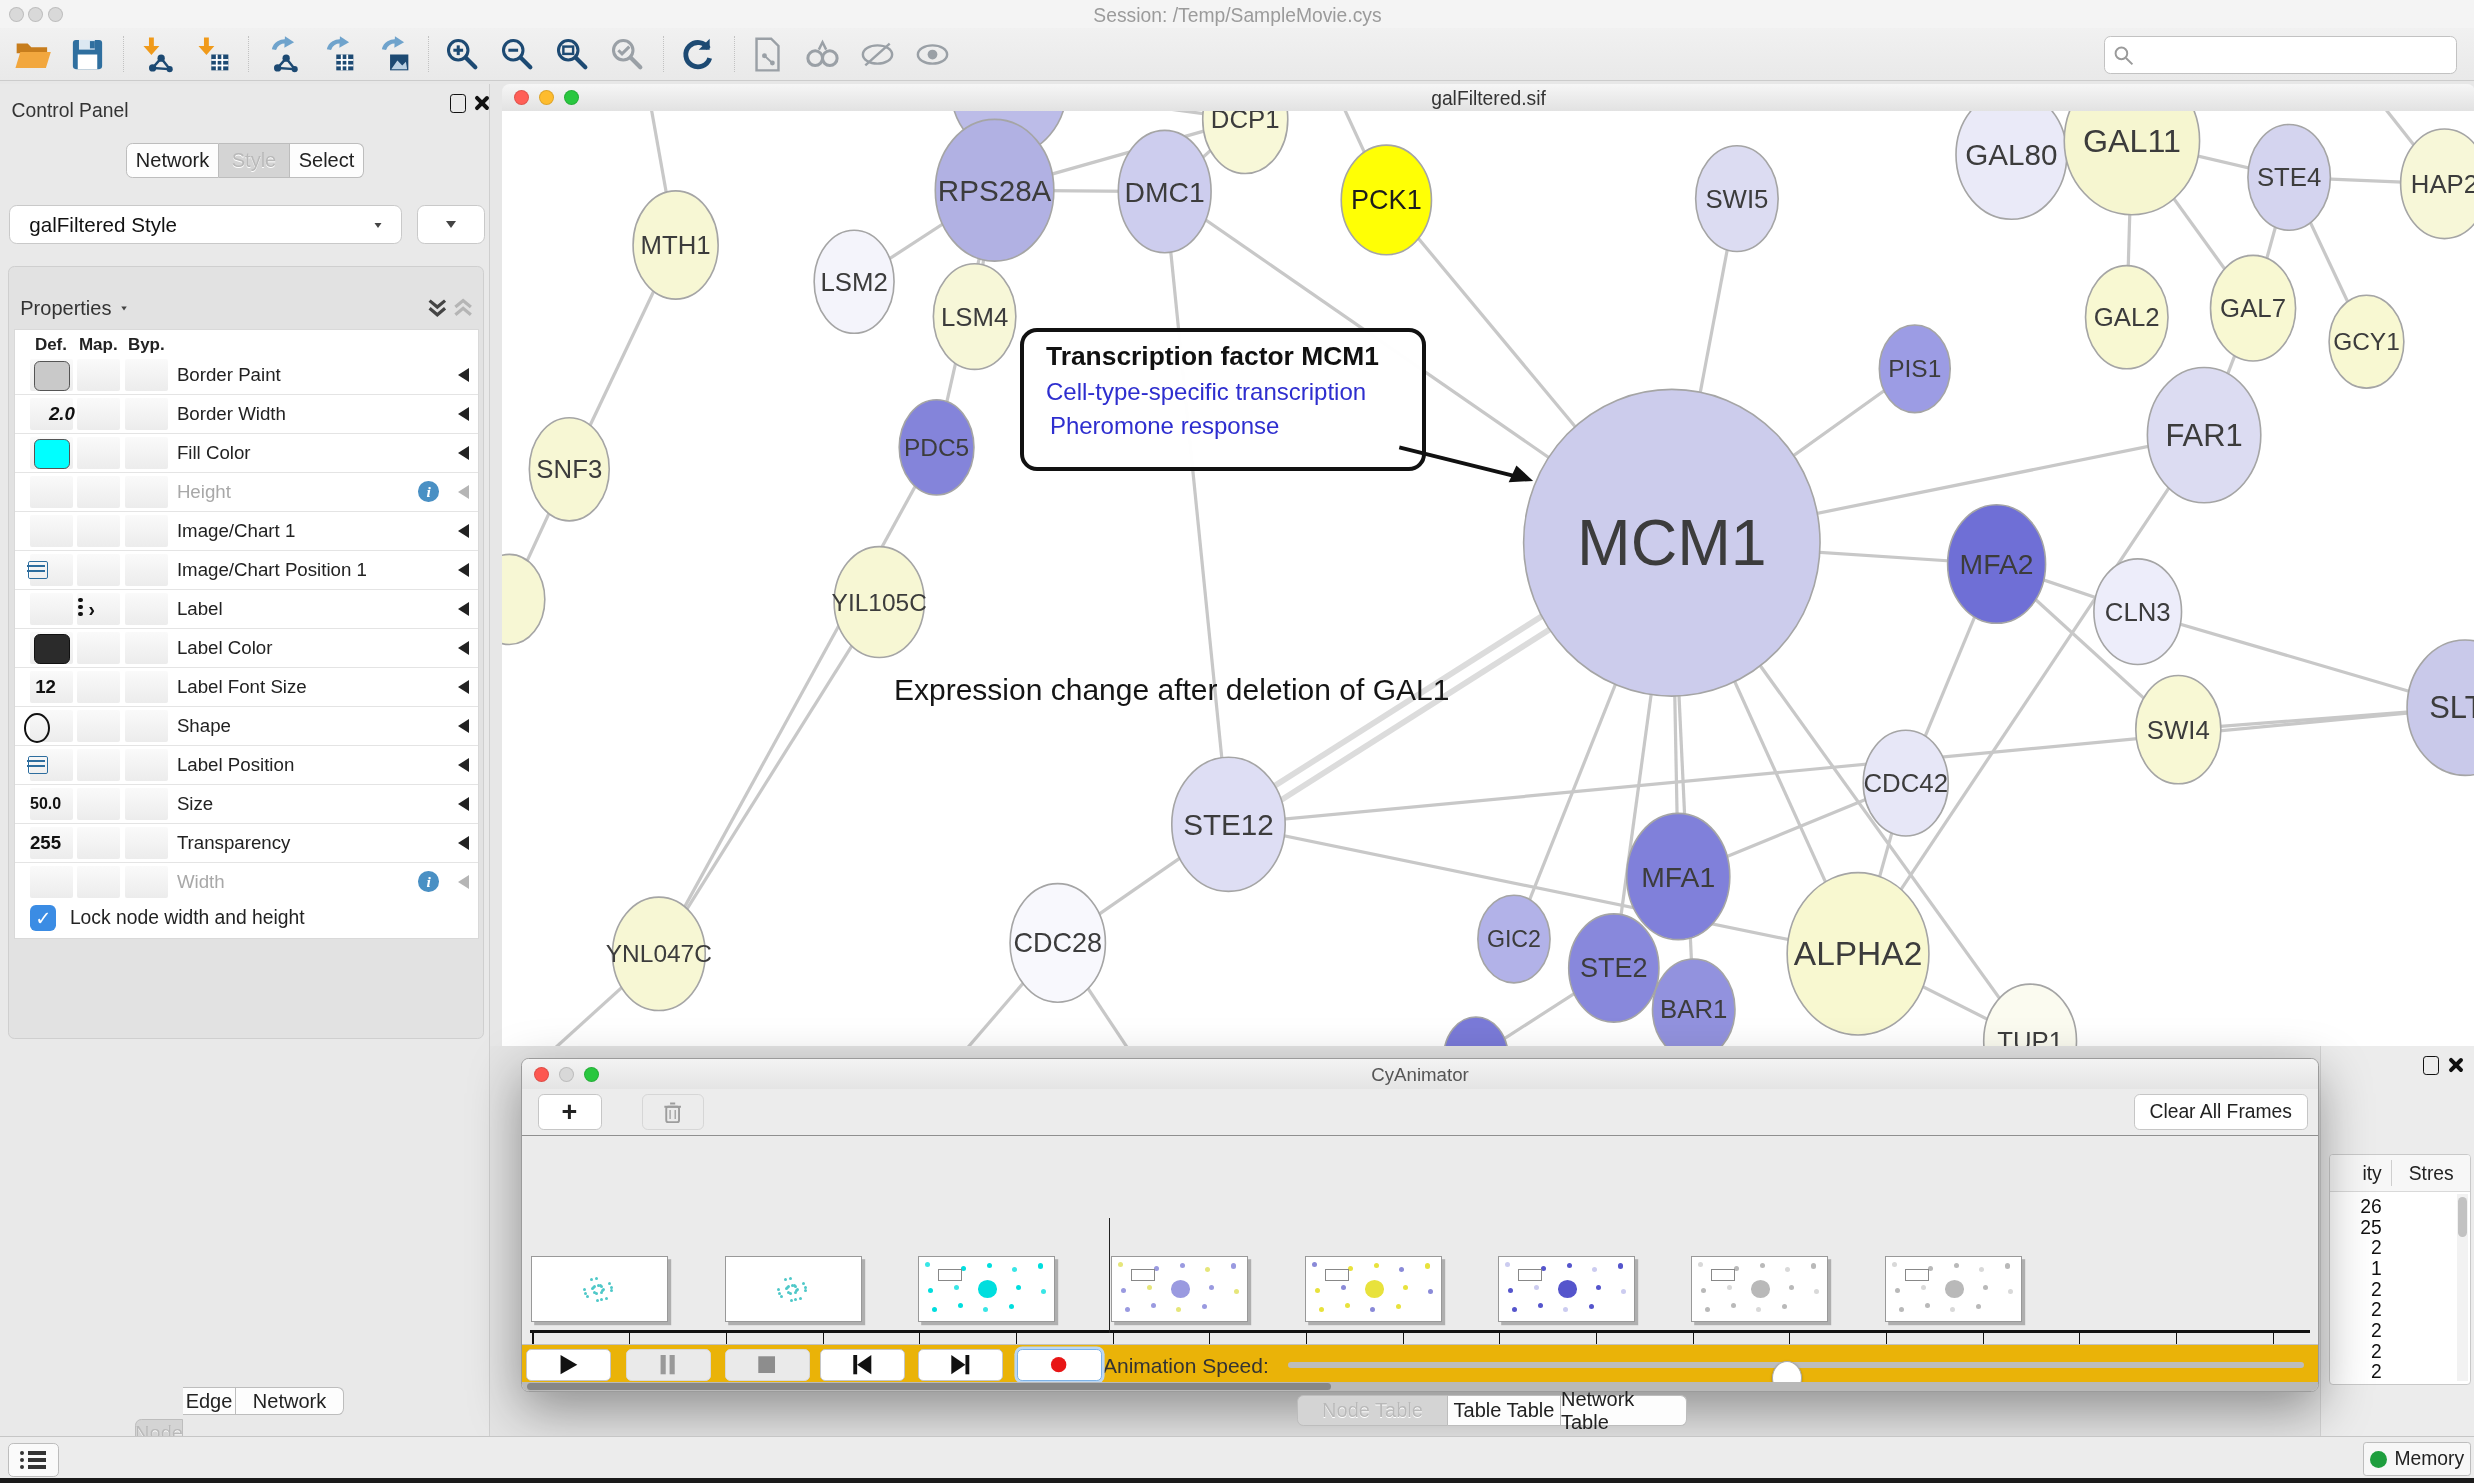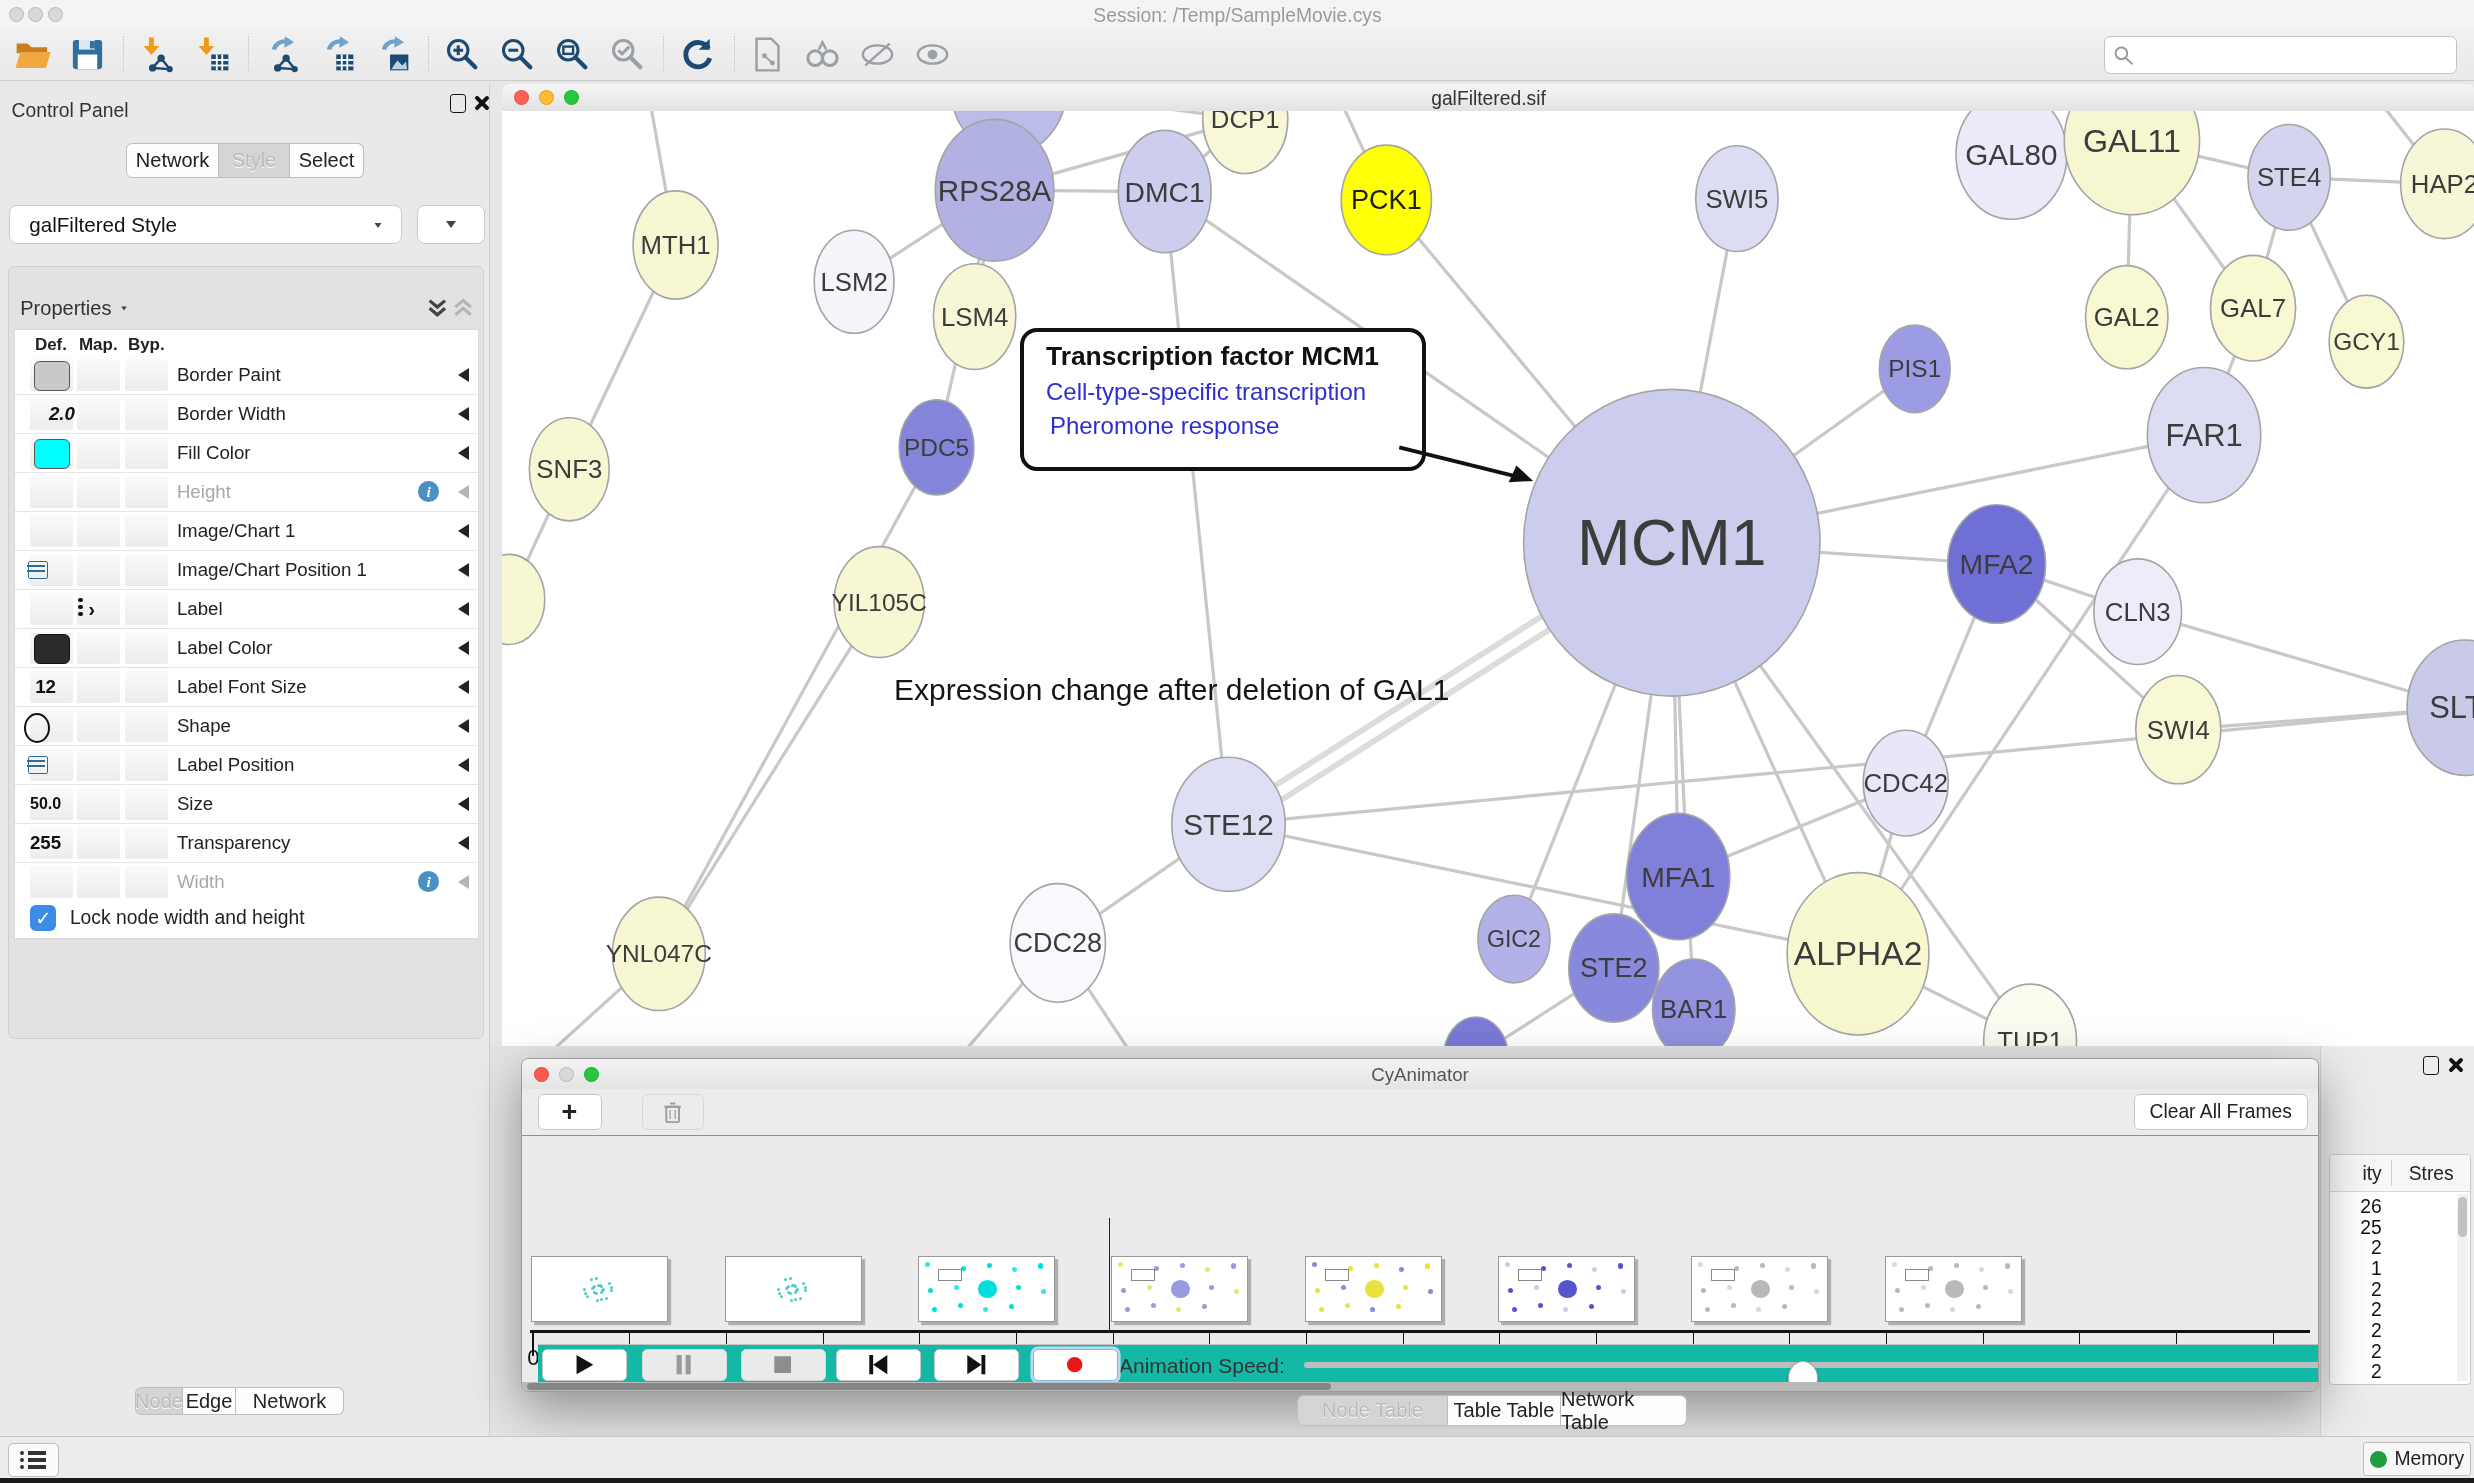--- a/index.html
+++ b/index.html
@@ -84,21 +84,21 @@
           display:flex;align-items:center;justify-content:center;font-size:19.3px;color:#222;box-sizing:border-box;}
   .cy-btn.disabled{background:#ececec;border-color:#d6d6d6;}
   .timeline{position:absolute;left:2.6px;top:78px;width:1791px;height:207px;background:#ebebeb;}
   .frame{position:absolute;top:119px;width:135px;height:64px;background:#fff;border:0.6px solid #999;
          box-shadow:3.2px 3.2px 0 rgba(125,125,125,.55);overflow:hidden;}
   .ruler{position:absolute;left:5.2px;top:193px;width:1780px;height:2.6px;background:#111;}
   .tick{position:absolute;width:1.9px;background:#111;}
   .tick-label{position:absolute;top:208px;font-size:22px;color:#111;}
   .seconds-label{position:absolute;left:0;top:236px;width:1791px;text-align:center;font-size:21px;color:#222;}
   .playhead{position:absolute;top:81px;width:1.3px;height:115px;background:#222;}
-  .transport{position:absolute;left:16px;top:285px;width:100%;height:38px;background:#14b8a6;border-top:0.6px solid #c2c2c2;}
+  .transport{position:absolute;left:0;top:285px;width:100%;height:38px;background:#eab308;border-top:0.6px solid #c2c2c2;}
   .tr-btn{position:absolute;top:3.9px;width:85px;height:32px;background:#fff;border:1.3px solid #c6c6c6;border-radius:5.2px;
           display:flex;align-items:center;justify-content:center;box-sizing:border-box;}
   .tr-btn.disabled{background:#eaeaea;border-color:#d8d8d8;}
   .tr-btn.record-active{border-color:#7db3e8;box-shadow:0 0 0 2.6px #bcd7f3;}
   .speed-label{position:absolute;left:581px;top:9px;font-size:21px;color:#333;}
   .slider-track{position:absolute;left:766px;top:17px;width:1016px;height:5.8px;background:#bdbdbd;border-radius:3.2px;}
   .slider-thumb{position:absolute;top:-0.6px;width:28px;height:32px;background:#fff;border:0.6px solid #aaa;border-radius:50%;
                 box-shadow:0 1.3px 2.6px rgba(0,0,0,.3);}
   .cy-hscroll{position:absolute;left:0;top:323px;width:100%;height:9px;background:#b9b9b9;}
   .cy-hthumb{position:absolute;left:5.2px;top:0.6px;width:804px;height:7.7px;background:#878787;border-radius:3.9px;}
@@ -432,21 +432,21 @@
           <span class="row-arrow dim"></span>
         </div>
       </div>
     <div class="lockrow">
       <span class="checkbox">✓</span>
       <span class="abs" style="left:55px;top:9px;font-size:19.3px;color:#222;">Lock node width and height</span>
     </div>
   </div>
 
   <div class="seg" style="left:135px;top:1303px;height:28px;" id="cpBottomTabs">
-      <div class="seg-btn pressed" style="width: 48px;">Node</div>
+      <div class="seg-btn pressed" style="width: 48px; margin-top: 32px;">Node</div>
       <div class="seg-btn" style="width: 53px;">Edge</div>
       <div class="seg-btn" style="width: 108px;">Network</div>
     </div>
 </div>
 
 <div class="abs net-window">
   <div class="net-titlebar">
     <span class="mac-light" style="left:11.6px;top:6.4px;background:#ff5f57;"></span>
     <span class="mac-light" style="left:37px;top:6.4px;background:#febc2e;"></span>
     <span class="mac-light" style="left:62px;top:6.4px;background:#29c73f;"></span>

